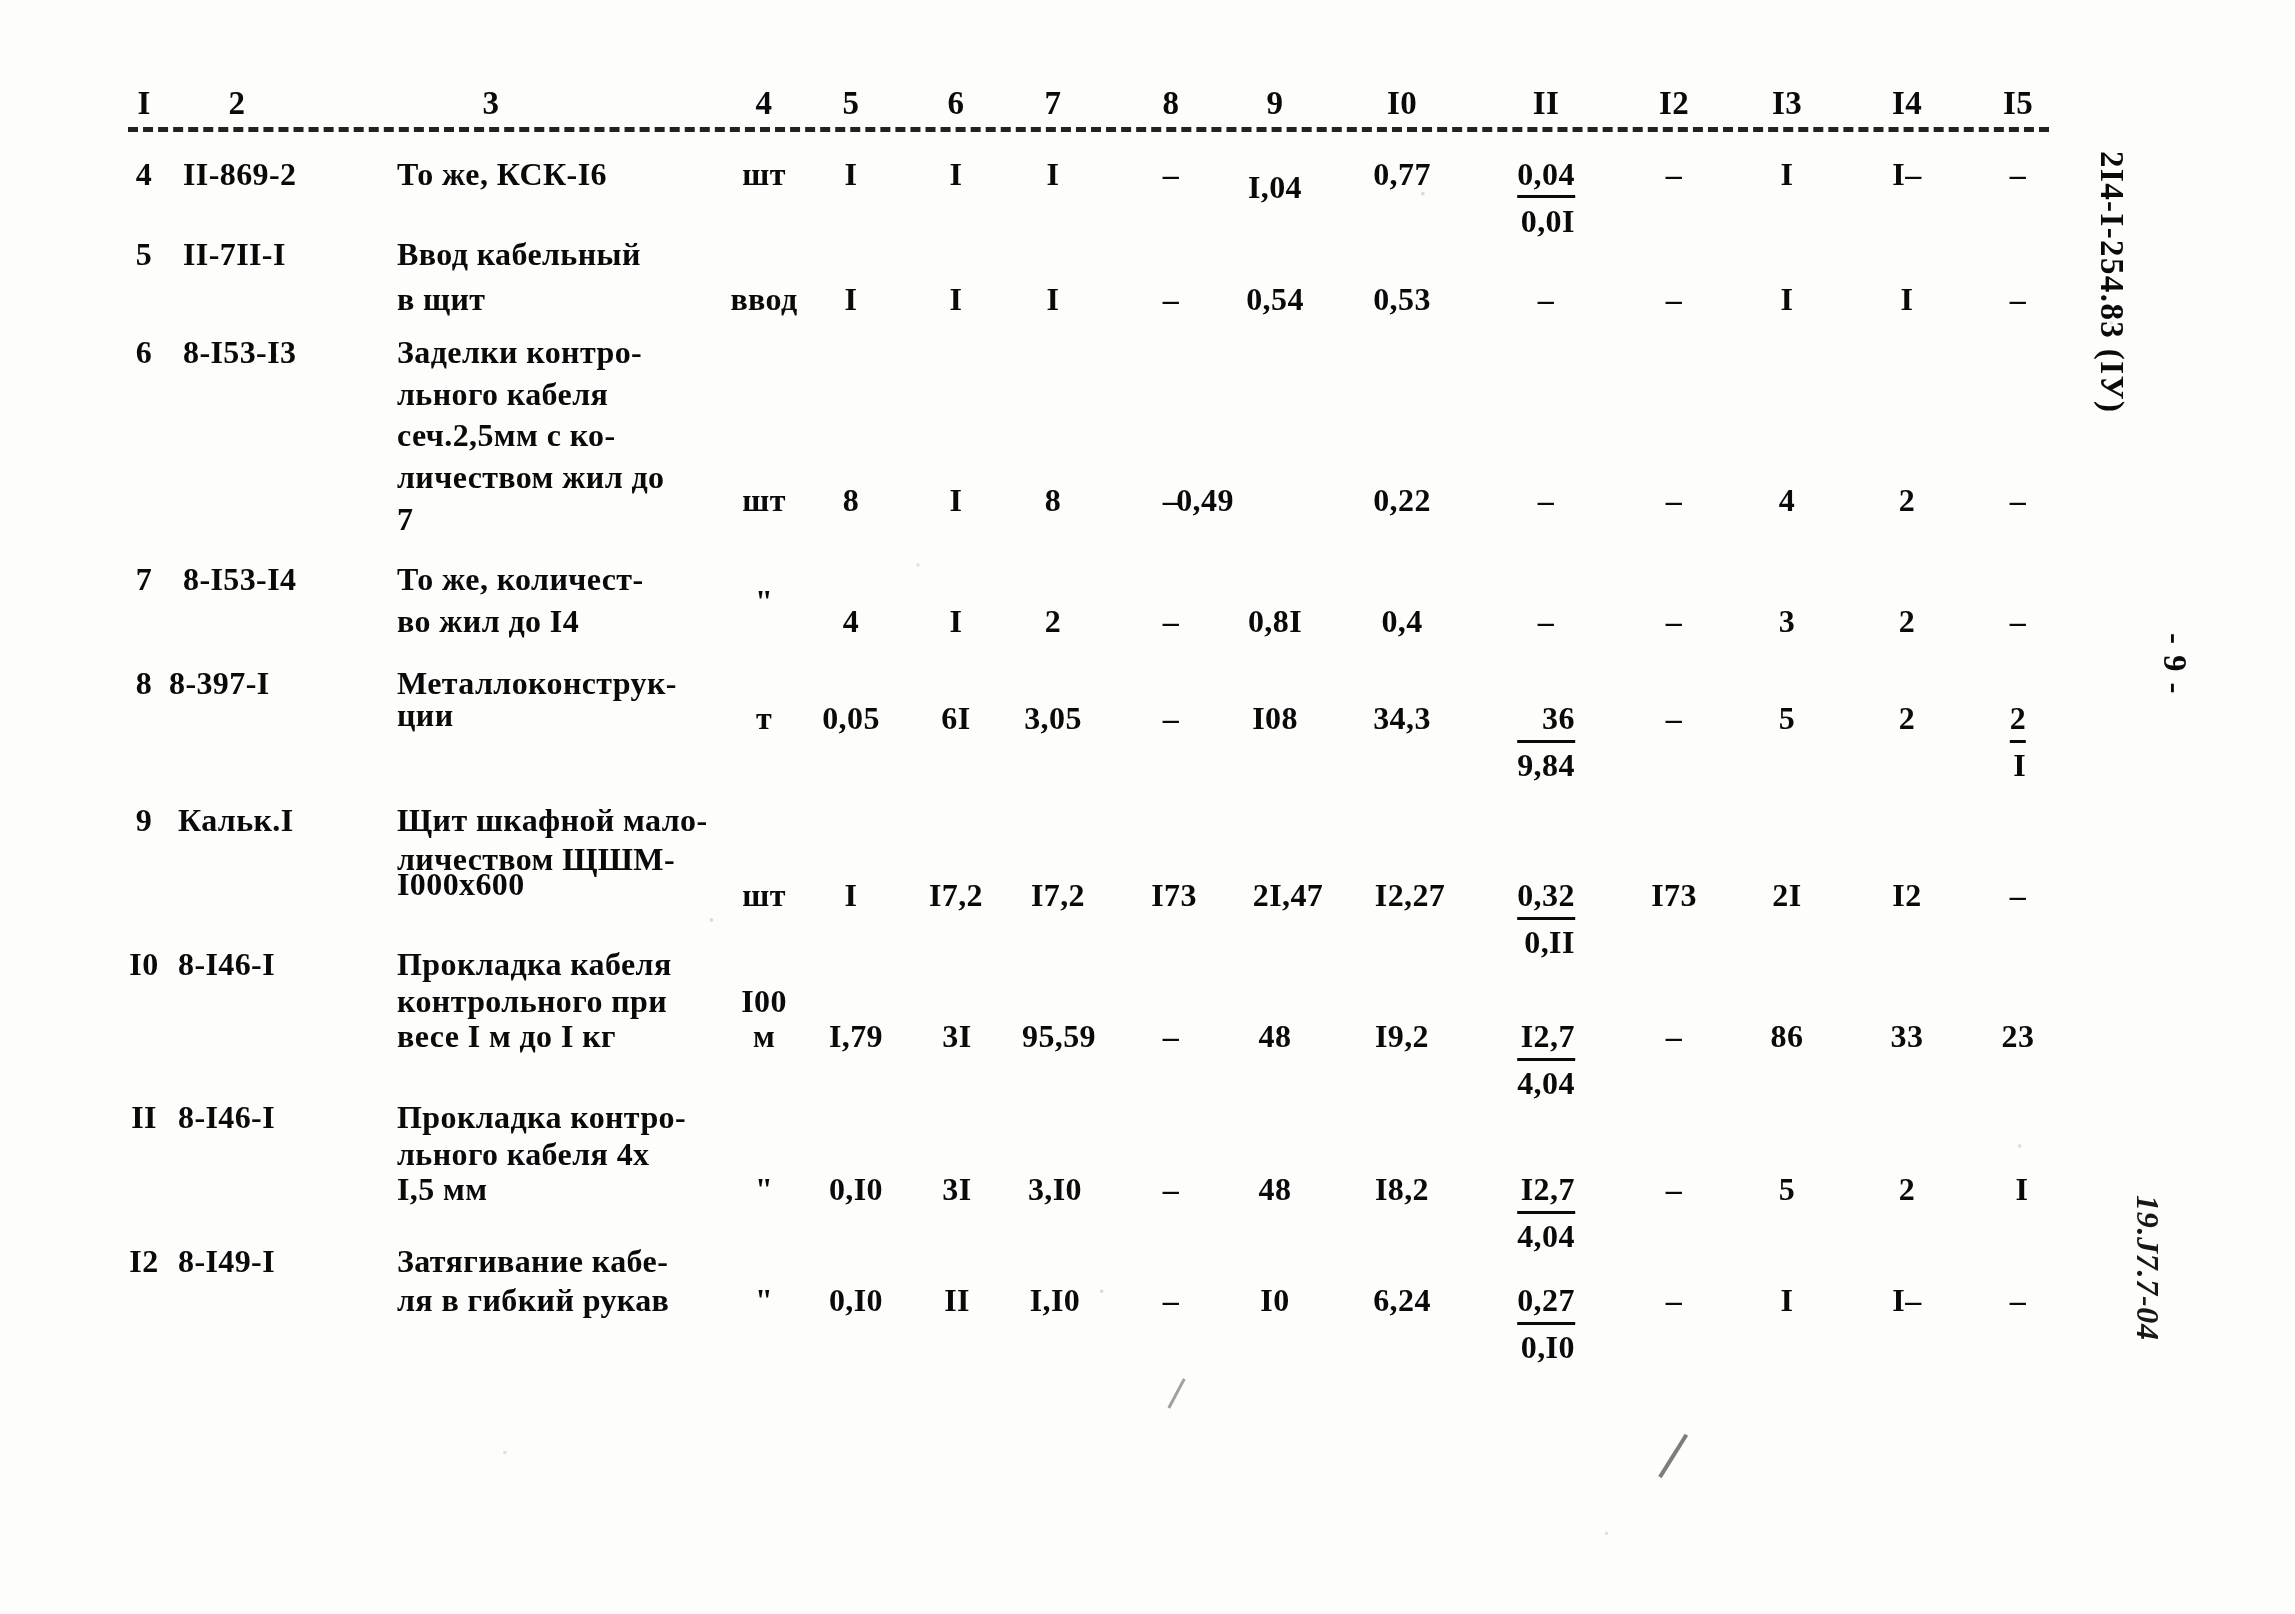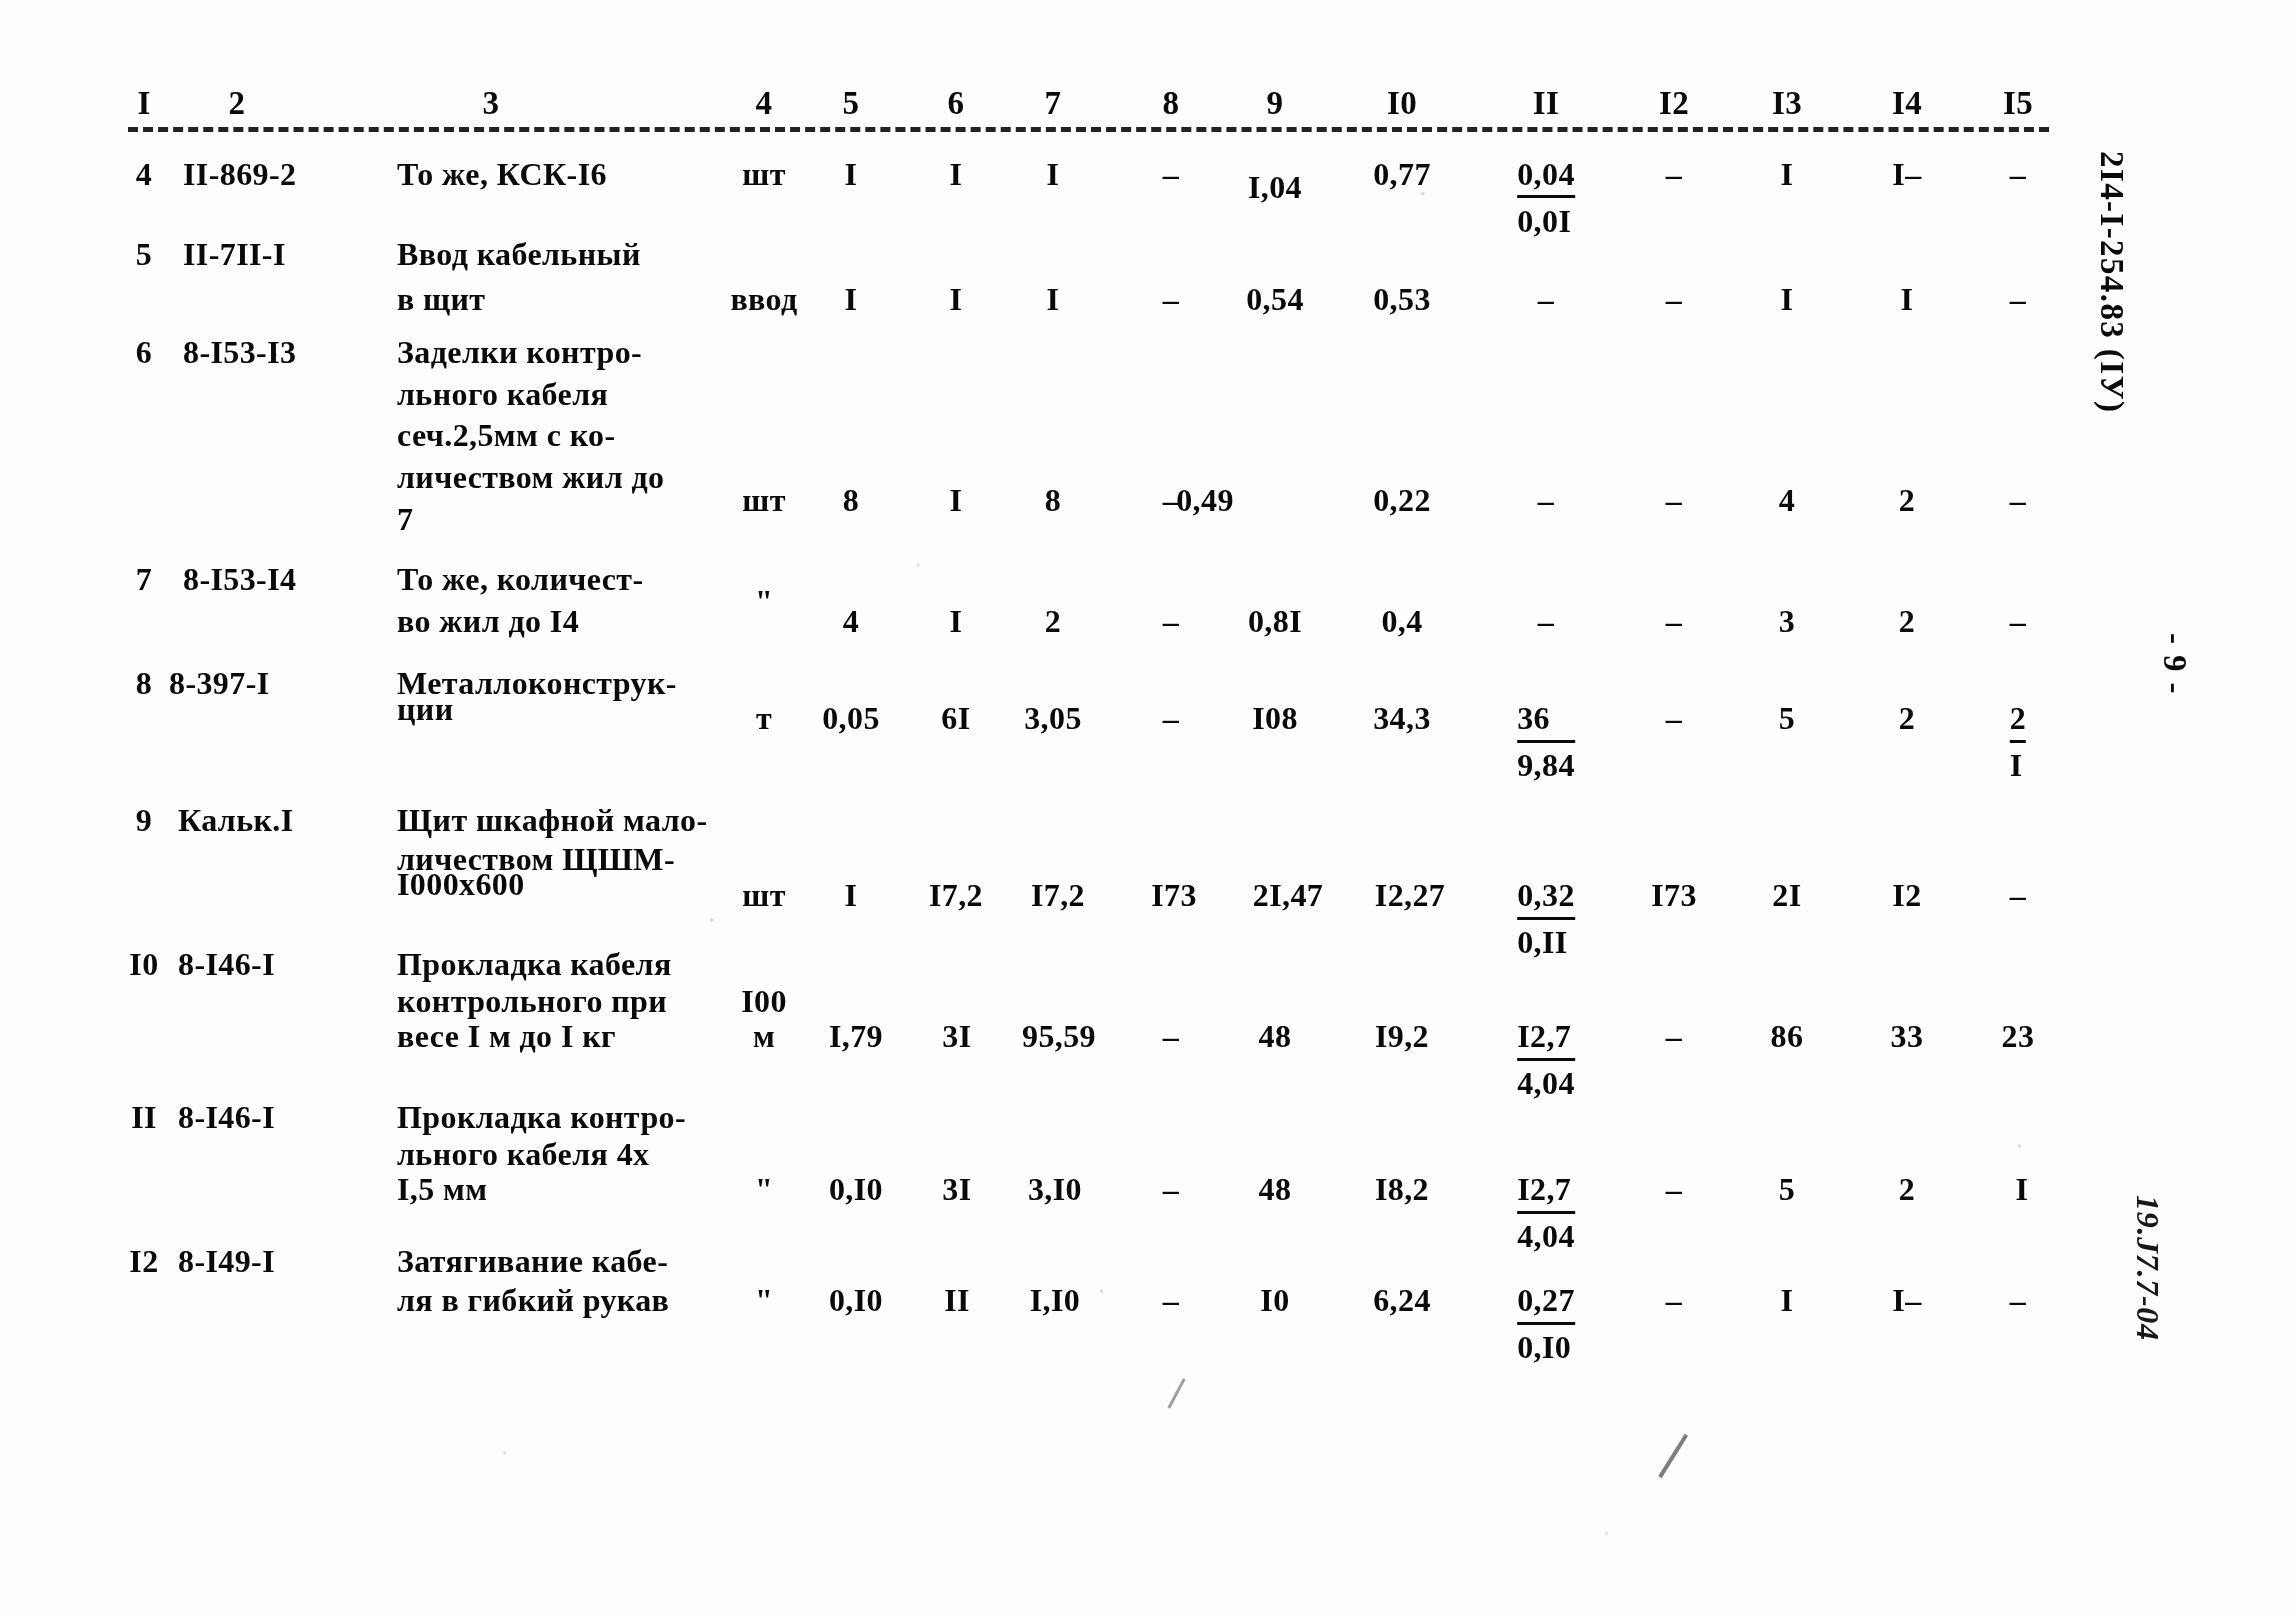--- a/index.html
+++ b/index.html
@@ -89,21 +89,21 @@
     line-height: 42px;
     white-space: pre;
   }
   .cell.num  { transform: translateX(-50%); text-align: center; }
   .cell.left { text-align: left; }
 
   
   .frac {
     position: absolute;
     transform: translateX(-50%);
-    text-align: left;
+    text-align: right;
     font-size: 32px;
     line-height: 42px;
   }
   .frac .top {
     display: block;
     border-bottom: 3.6px solid #0a0a0a;
     padding-bottom: 0.7px;
   }
   .frac .bot { display: block; padding-top: 1.4px; }
 
@@ -250,21 +250,21 @@
       <span class="tw cell num" style="left:1674px;top:42px">–</span>
       <span class="tw cell num" style="left:1787px;top:42px">3</span>
       <span class="tw cell num" style="left:1907px;top:42px">2</span>
       <span class="tw cell num" style="left:2018px;top:42px">–</span>
     </div>
 
     <div class="row" style="height:137px">
       <span class="tw cell num" style="left:144px;top:0px">8</span>
       <span class="tw cell left" style="left:169px;top:0px">8-397-I</span>
       <span class="tw cell left" style="left:397px;top:0px">Металлоконструк-</span>
-      <span class="tw cell left" style="left:397px;top:26px">ции</span>
+      <span class="tw cell left" style="left:397px;top:32px">ции</span>
       <span class="tw cell num" style="left:764px;top:35px">т</span>
       <span class="tw cell num" style="left:851px;top:35px">0,05</span>
       <span class="tw cell num" style="left:956px;top:35px">6I</span>
       <span class="tw cell num" style="left:1053px;top:35px">3,05</span>
       <span class="tw cell num" style="left:1171px;top:35px">–</span>
       <span class="tw cell num" style="left:1275px;top:35px">I08</span>
       <span class="tw cell num" style="left:1402px;top:35px">34,3</span>
       <span class="tw frac" style="left:1546px;top:35px">
         <span class="top">36</span>
         <span class="bot">9,84</span>

